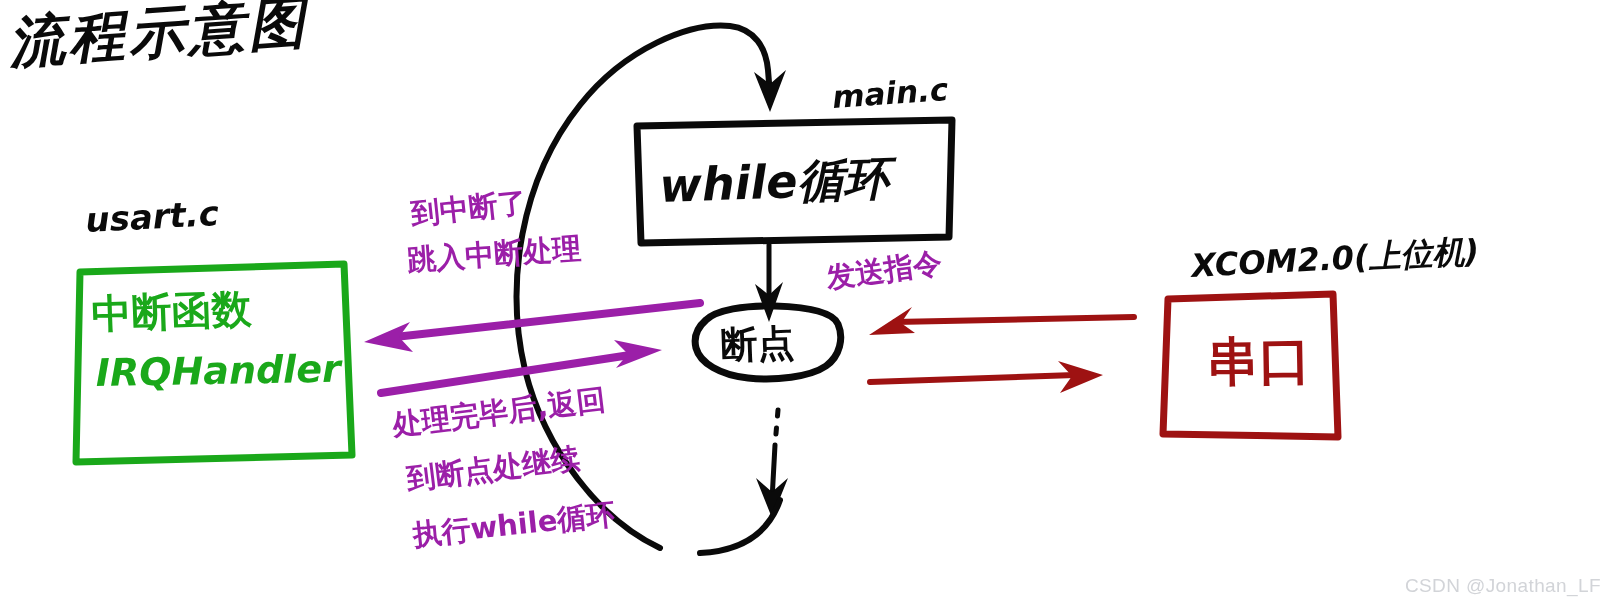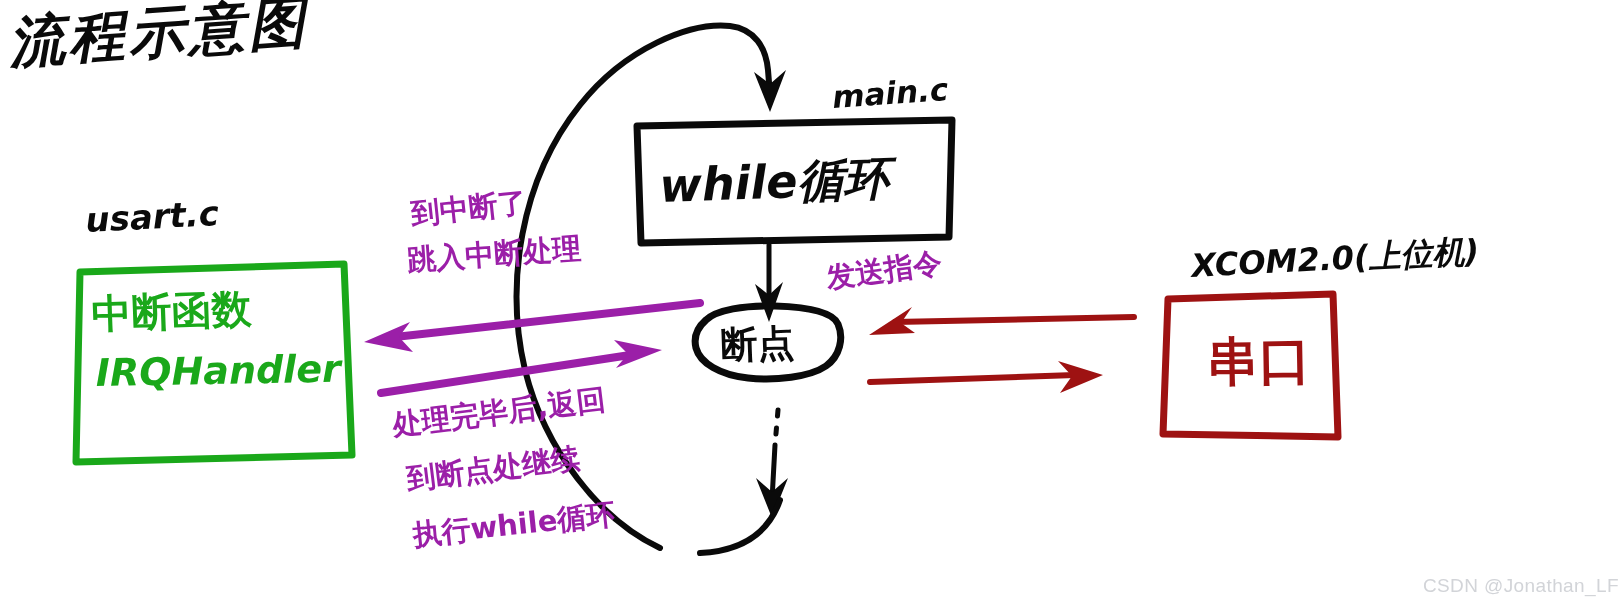--- a/index.html
+++ b/index.html
@@ -35,21 +35,21 @@
   .ink-red { fill: #9e1212; }
   .stroke-black { stroke: #0a0a0a; fill: none; stroke-linecap: round; stroke-linejoin: round; }
   .stroke-green { stroke: #1aa81a; fill: none; stroke-linecap: round; stroke-linejoin: round; }
   .stroke-purple { stroke: #9b1fa8; fill: none; stroke-linecap: round; stroke-linejoin: round; }
   .stroke-red { stroke: #9e1212; fill: none; stroke-linecap: round; stroke-linejoin: round; }
   .fill-black { fill: #0a0a0a; }
   .fill-purple { fill: #9b1fa8; }
   .fill-red { fill: #9e1212; }
   .watermark {
     position: absolute;
-    right: 0;
+    right: 18px;
     bottom: 12px;
     color: #d2d4d8;
     font-size: 19px;
     font-family: "Liberation Sans", sans-serif;
     letter-spacing: 0.4px;
     user-select: none;
     margin-top: 27px;
   }
 </style>
 </head>

